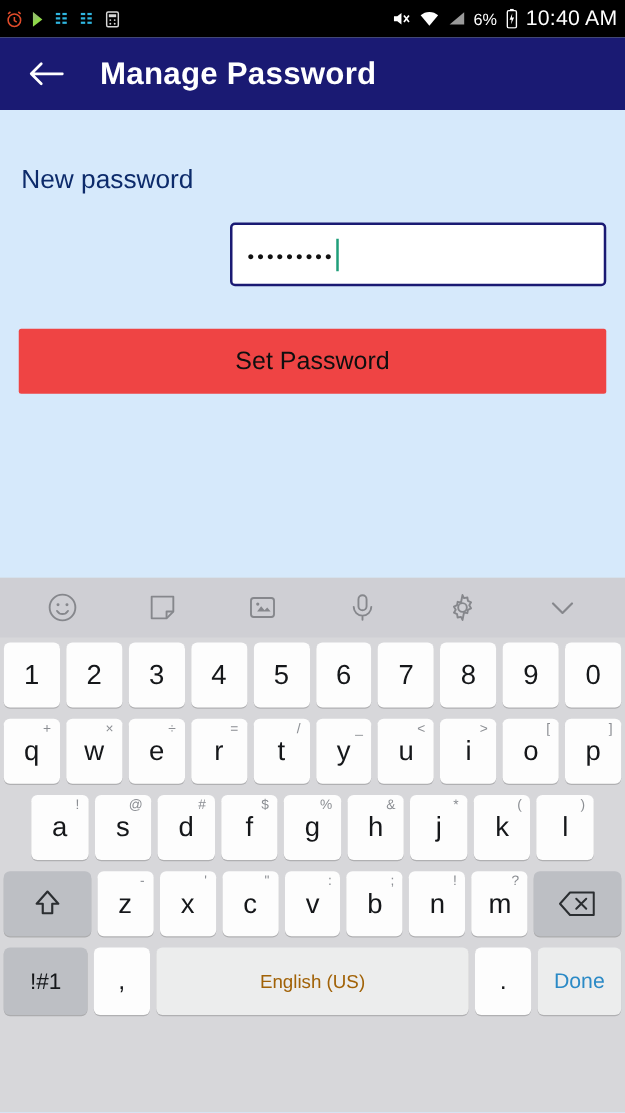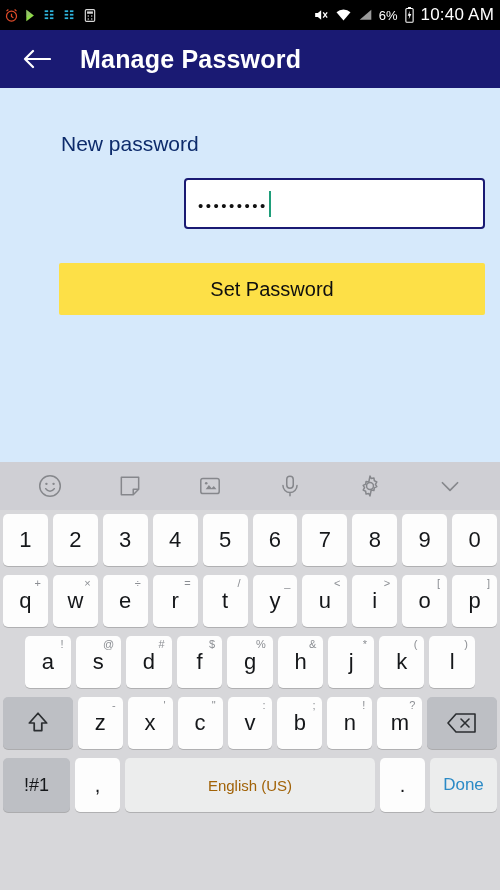--- a/index.html
+++ b/index.html
@@ -25,37 +25,37 @@
 
   
   .appbar {
     height: 58px; background: #1a1a73;
     display: flex; align-items: center; padding-left: 22px; gap: 28px;
   }
   .back-arrow { width: 30px; height: 30px; display: flex; align-items: center; justify-content: center; cursor: pointer; }
   .appbar-title { color: #fff; font-size: 25px; font-weight: bold; letter-spacing: .2px; }
 
   
-  .content { background: #d6e9fb; flex: 0 0 374px; position: relative; padding: 0 15px; margin-left: 44px; }
+  .content { background: #d6e9fb; flex: 0 0 374px; position: relative; padding: 0 15px; }
   .field-label {
     color: #0d2b6b; font-size: 21px; margin-top: 44px; margin-left: 2px;
   }
   .pwd-row { display: flex; justify-content: flex-end; margin-top: 22px; }
   .pwd-input {
     width: 301px; height: 51px; background: #fff;
     border: 2px solid #1a1a73; border-radius: 4px;
     display: flex; align-items: center; padding: 0 12px;
     font-size: 19px; color: #111; letter-spacing: 2px;
   }
   .dots { font-size: 15px; letter-spacing: 2.5px; line-height: 1; transform: translateY(2px); }
   .caret { width: 2px; height: 26px; background: #1f9e7a; margin-left: 1px; }
 
   .set-btn {
     margin-top: 34px; width: 100%; height: 52px;
-    background: #fde047; border: none; border-radius: 2px;
+    background: #ef4444; border: none; border-radius: 2px;
     font-size: 20px; color: #0f0f0f; font-family: "Liberation Sans", sans-serif;
     cursor: pointer;
   }
 
   
   .keyboard { background: #d7d7da; flex: 1; display: flex; flex-direction: column; }
   .kb-toolbar {
     height: 48px; background: #cfcfd4; display: flex; align-items: center;
     justify-content: space-around; padding: 0 10px;
   }

